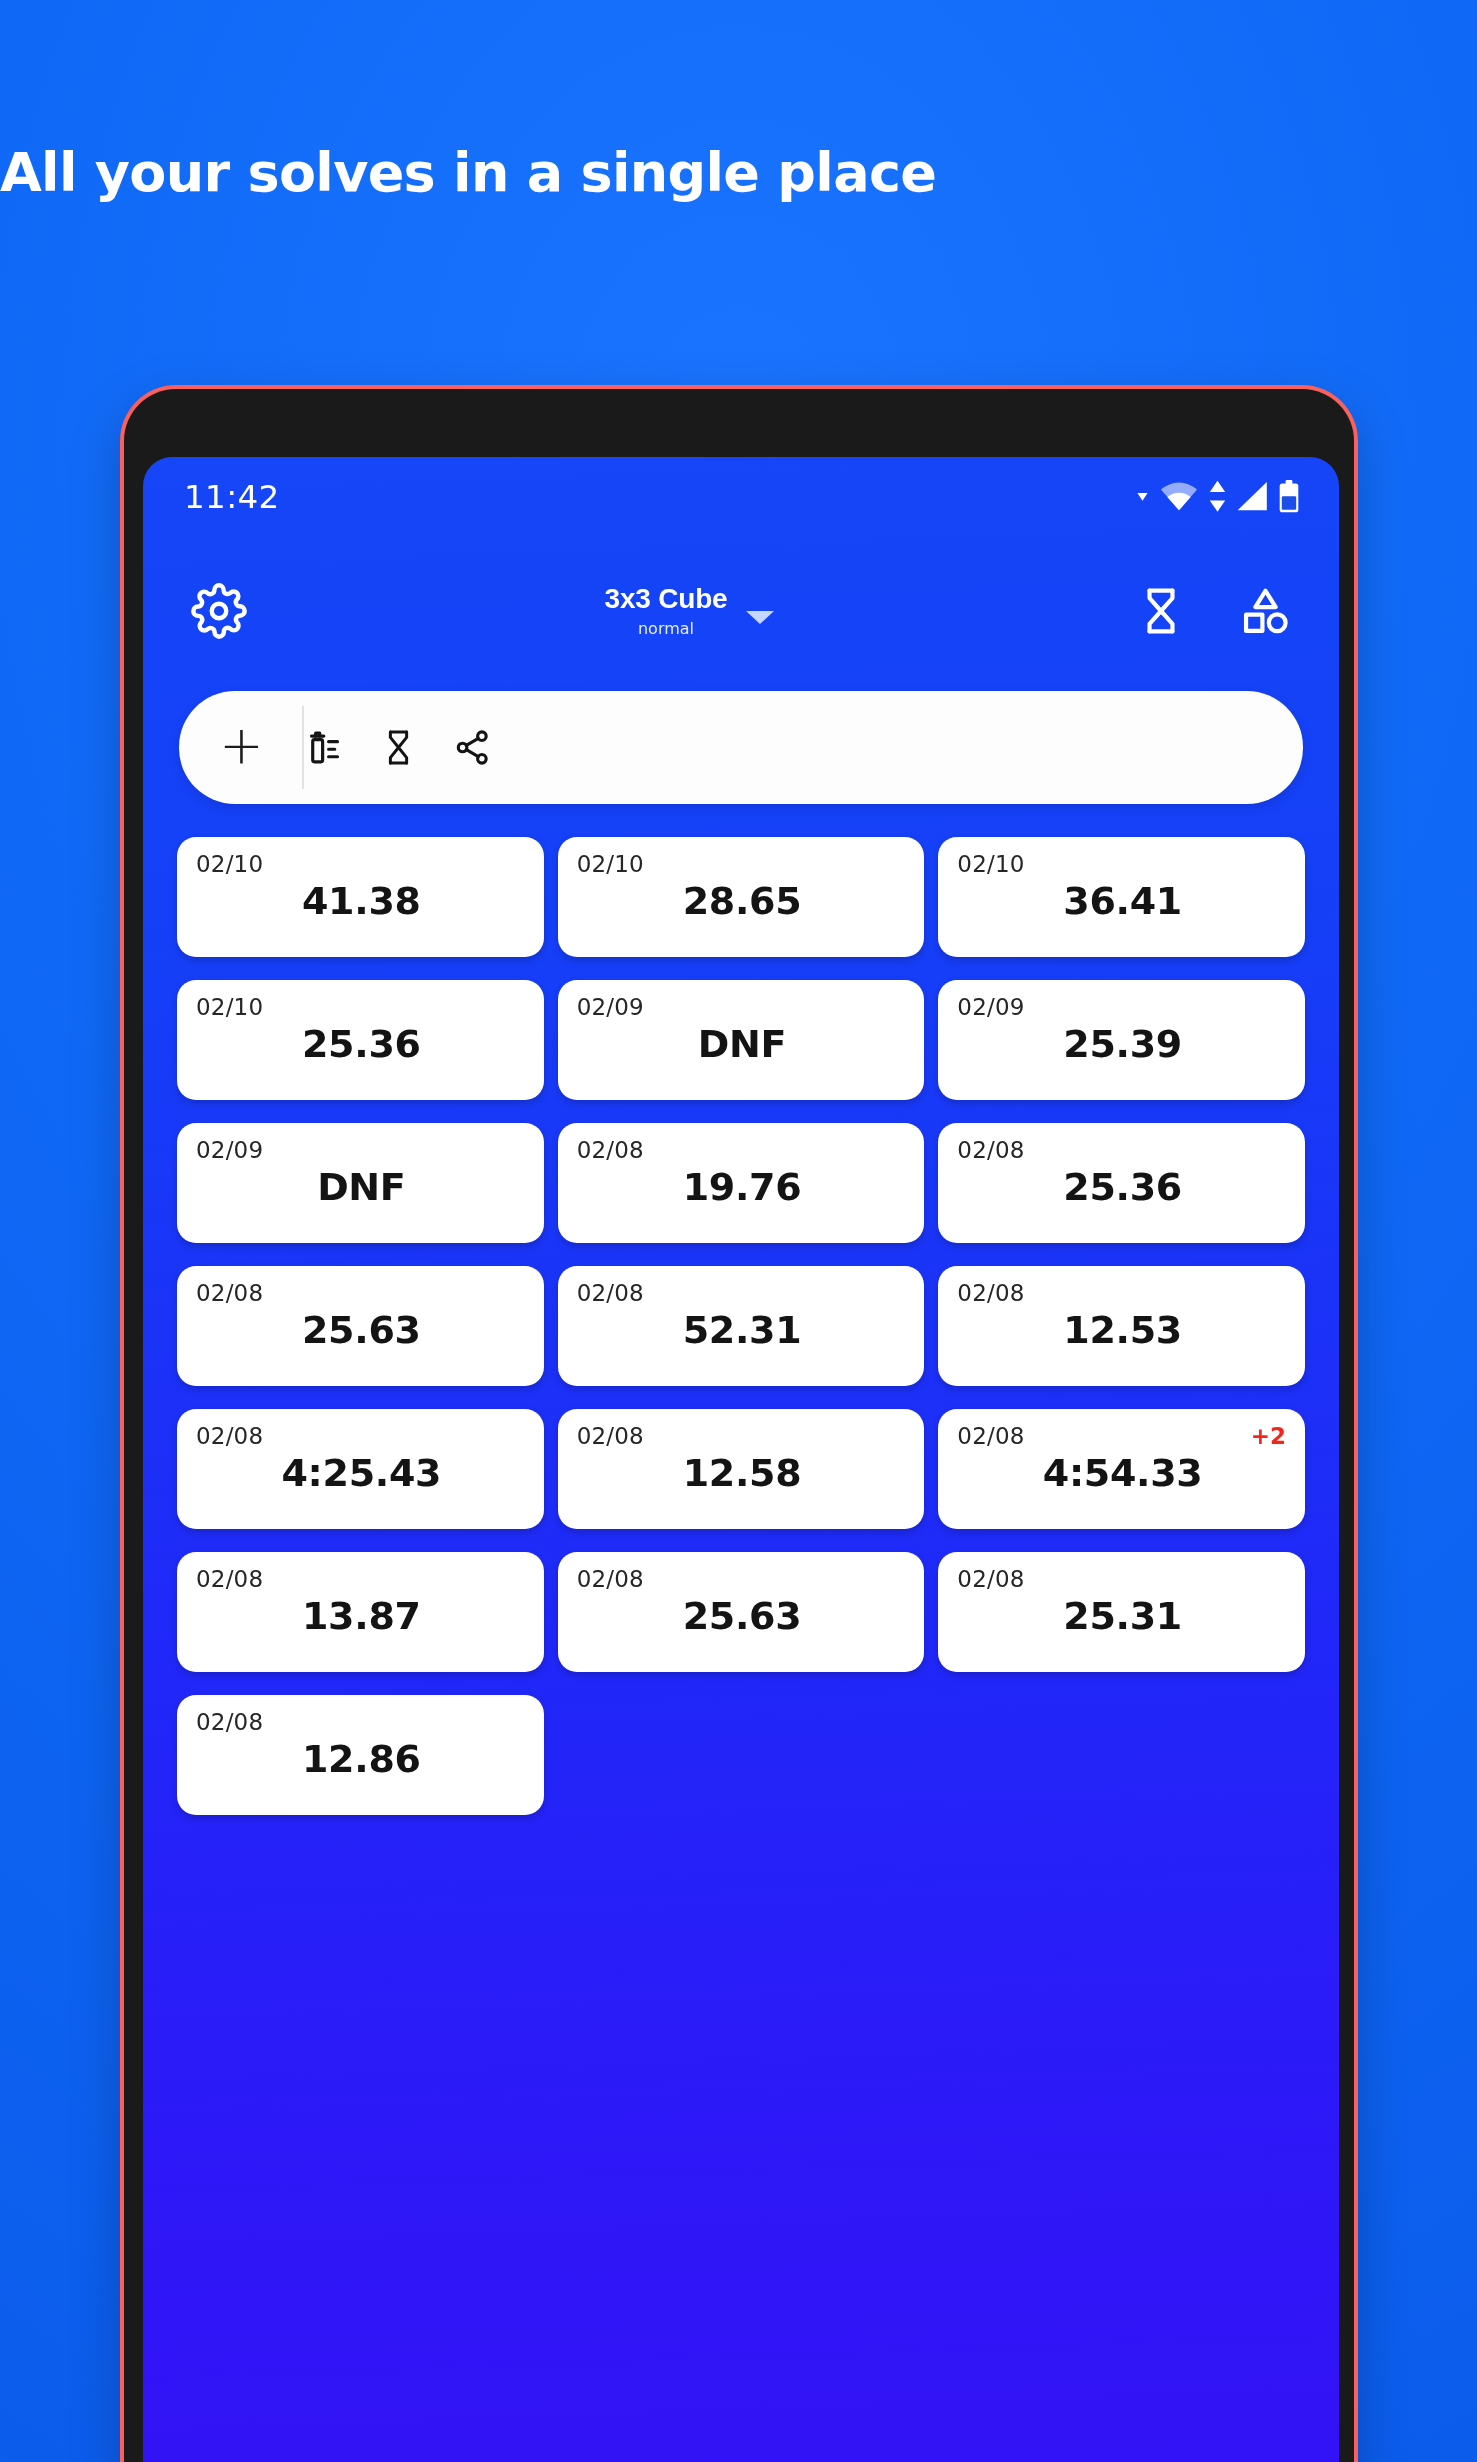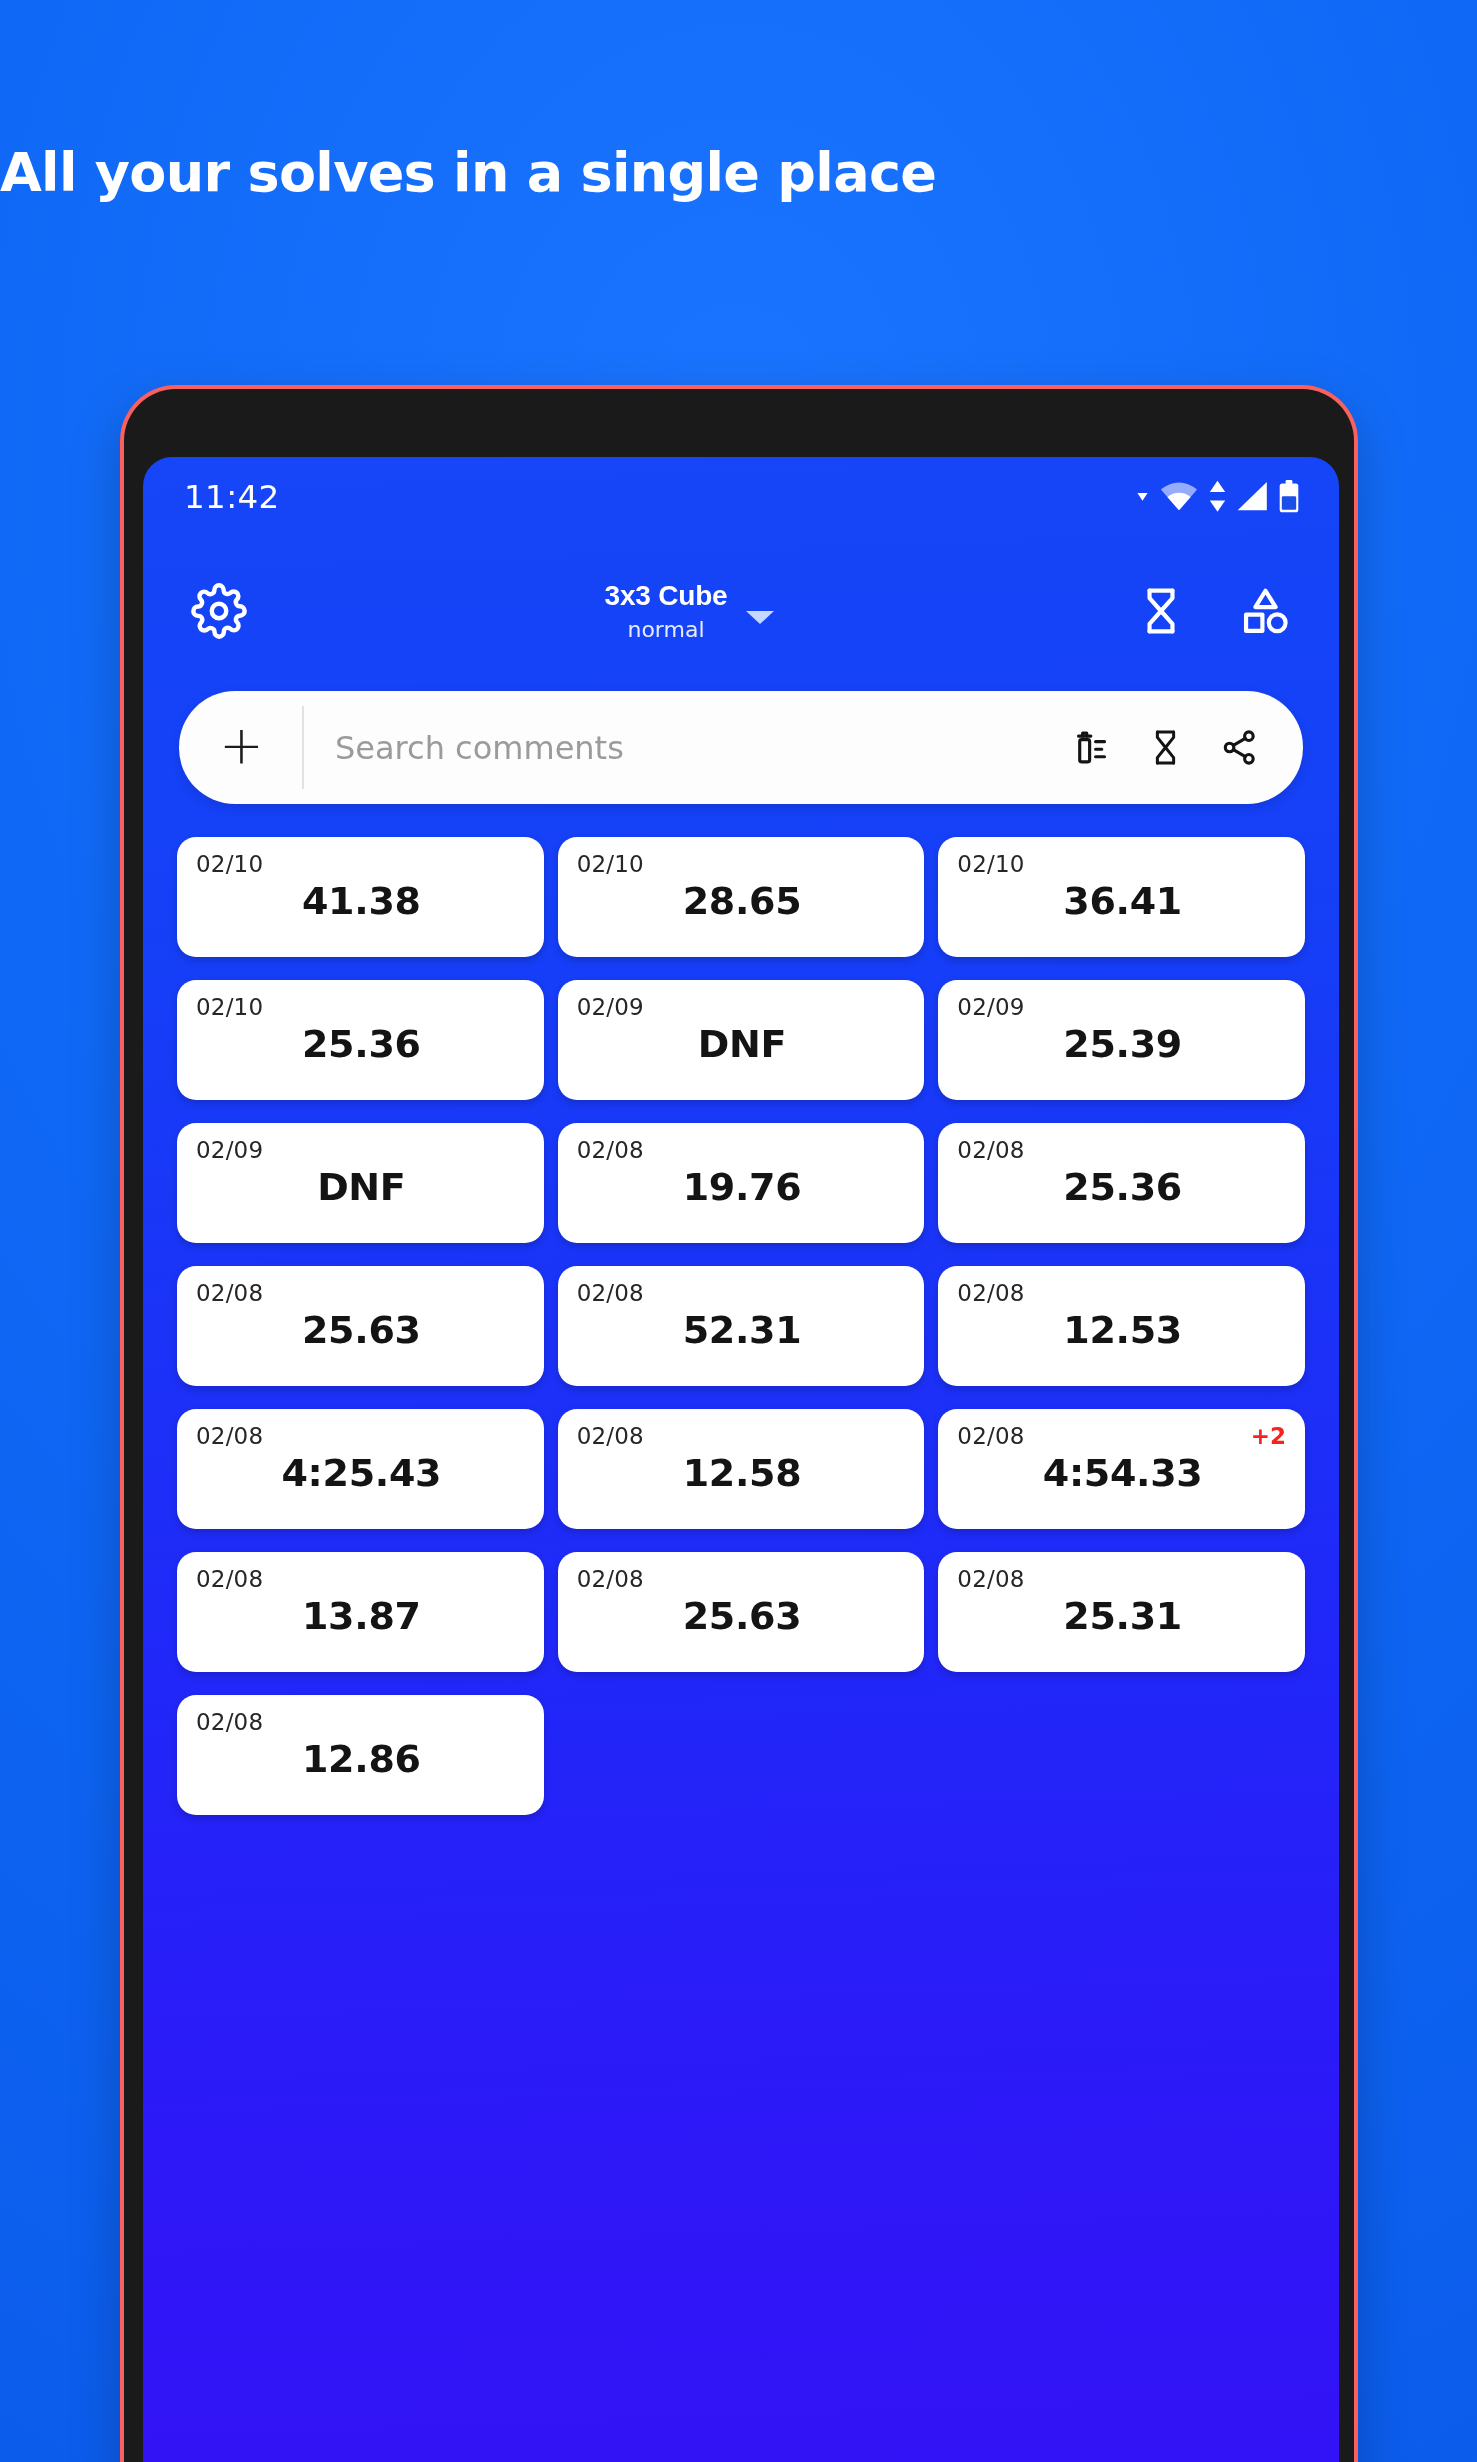--- a/index.html
+++ b/index.html
@@ -85,21 +85,21 @@
     align-items:center;
     justify-content:center;
     gap:19px;
   }
   .appbar-titles{ text-align:center; line-height:1.06; }
   .appbar-title{
     font-size:28px; font-weight:700; color:#ffffff; letter-spacing:-0.2px;
     font-family:Liberation Sans, sans-serif;
   }
   .appbar-subtitle{
-    font-size:22px; font-weight:400; color:#e5ecff; margin-top:6.8px;
+    font-size:16px; font-weight:400; color:#e5ecff; margin-top:6.8px;
     font-family:"DejaVu Sans", sans-serif;
   }
   .caret-down{
     width:0;height:0;
     border-left:14.5px solid transparent;
     border-right:14.5px solid transparent;
     border-top:13.7px solid #c5d6ff;
     margin-top:13.7px;
   }
   .appbar-actions{ display:flex; align-items:center; gap:26px; flex:0 0 auto; }
@@ -264,21 +264,20 @@
           </span>
         </div>
       </div>
     </div>
 
     <div class="search-wrap">
       <div class="search-bar">
         <div class="search-add">
           <span class="plus-glyph">+</span>
         </div>
-        <input class="search-input" type="text" placeholder="Search comments" style="">
         <div class="search-actions">
           <span>
             <svg width="41" height="41" viewBox="0 0 24 24" fill="none" stroke="#141414" stroke-width="1.85" stroke-linecap="round" stroke-linejoin="round">
               <path d="M4.4 5.3h7.2"></path>
               <path d="M6.8 5.3V3.6h2.4v1.7"></path>
               <rect x="5.1" y="7.4" width="5.8" height="13" rx="1.1"></rect>
               <path d="M14.4 8.6h5.2M14.4 13h3.6M14.4 17.4h5.2"></path>
             </svg>
           </span>
           <span>

